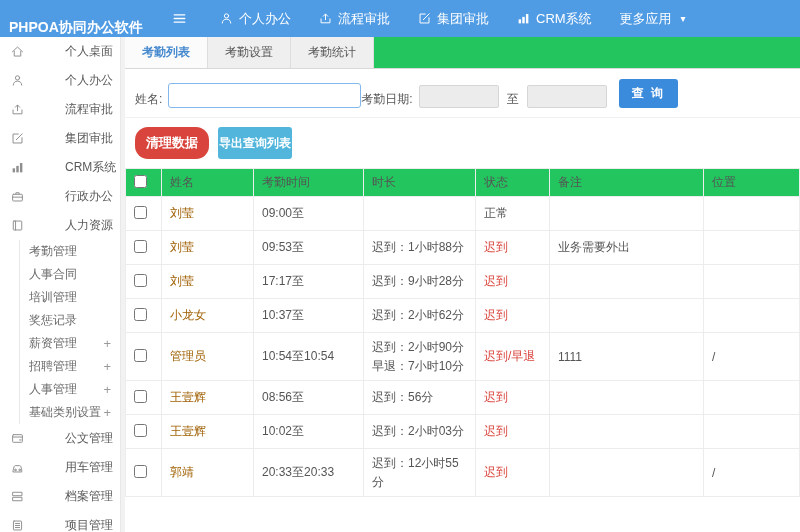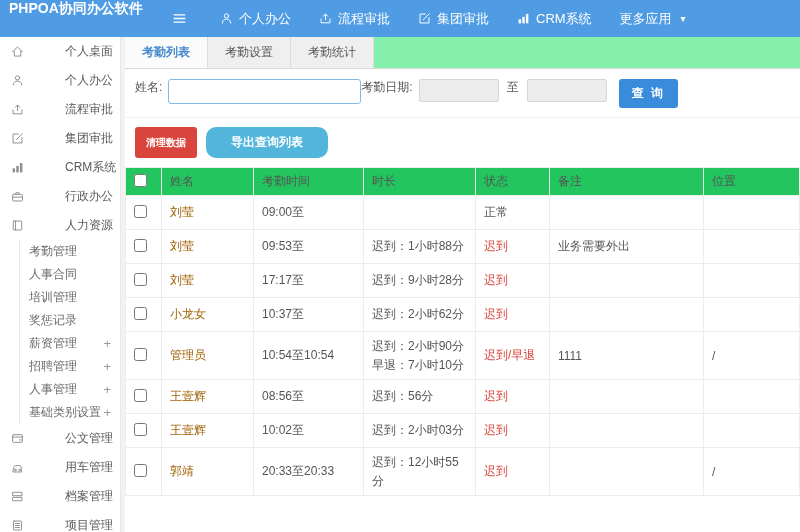--- a/index.html
+++ b/index.html
@@ -3,21 +3,21 @@
 <meta charset="utf-8">
 <style>
   * { box-sizing: border-box; margin: 0; padding: 0; }
   html, body { width: 800px; height: 532px; overflow: hidden; }
   body {
     font-family: "Liberation Sans", "DejaVu Sans", sans-serif;
     font-size: 12px; color: #555; background: #fff; position: relative;
   }
   
   .navbar { position: absolute; top:0; left:0; width:800px; height:37px;
-    background:#4f9be4; color:#fff; display:flex; align-items:flex-start; z-index:10; }
+    background:#4f9be4; color:#fff; display:flex; align-items:flex-end; z-index:10; }
   .logo { width:150px; padding-left:9px; font-size:14px; font-weight:bold; white-space:nowrap; }
   .menu-toggle { width:34px; height:100%; display:flex; align-items:center; justify-content:center;
     margin:0 10px 0 12px; cursor:pointer; }
   .nav-items { display:flex; height:100%; }
   .nav-item { display:flex; align-items:center; gap:6px; padding:0 14px; height:100%;
     font-size:13px; cursor:pointer; white-space:nowrap; }
   .nav-item .caret { font-size:10px; margin-left:3px; }
   .icon { display:inline-flex; align-items:center; }
   
   .sidebar { position:absolute; top:37px; left:0; width:120px; bottom:0; background:#fff; overflow:hidden; }
@@ -26,39 +26,39 @@
   .side-item { display:flex; align-items:center; height:29px; padding:0 9px 0 11px;
     color:#5a5a5a; cursor:pointer;gap:36px; }
   .side-item .icon { width:16px; color:#8f8f8f; }
   .side-item .lbl { flex:1; margin-left:5px; font-size:12px; white-space:nowrap; }
   .exp { color:#999; font-size:13px; }
   .submenu { margin-left:19px; border-left:1px solid #e8e8e8; }
   .sub-item { display:flex; align-items:center; height:23px; padding:0 9px; color:#6a6a6a; cursor:pointer; }
   .sub-item .lbl { flex:1; font-size:12px; white-space:nowrap; }
   
   .content { position:absolute; top:37px; left:125px; right:0; bottom:0; background:#fff; }
-  .tabbar { display:flex; background:#86efac; border-bottom:1px solid #d9d9d9; }
+  .tabbar { display:flex; background:#22c55e; border-bottom:1px solid #d9d9d9; }
   .tab { padding:7px 17px; font-size:12px; color:#555; border-right:1px solid #ddd;
     background:#efefef; cursor:pointer; }
   .tab.active { background:#fbfbfb; color:#4689ce; font-weight:bold; }
-  .filter-row { display:flex; align-items:flex-start; padding:10px 10px 9px 10px; border-bottom:1px solid #f1f1f1; }
+  .filter-row { display:flex; align-items:flex-end; padding:10px 10px 9px 10px; border-bottom:1px solid #f1f1f1; }
   .filter-row label { color:#555; margin-right:6px; white-space:nowrap; }
   .name-input { width:193px; height:25px; border:1px solid #82b9ec; border-radius:3px;
     outline:none; padding:0 6px; font-size:12px; }
   .date-lbl { }
   .date-input { width:80px; height:23px; border:1px solid #d6d6d6; background:#ececec;
     border-radius:2px; outline:none; padding:0 5px; font-size:12px; }
   .to-lbl { margin:0 8px; color:#555; }
   .btn-search { background:#3b8bdd; color:#fff; border:none; border-radius:3px;
     padding:6px 13px; font-size:12px; font-weight:bold; margin-left:12px; letter-spacing:2px; cursor:pointer; }
   .actions-row { display:flex; gap:9px; padding:9px 0 9px 10px; }
-  .btn-danger { background:#d9453c; color:#fff; border:none; border-radius:3px;
-    padding:7px 11px; font-size:10px; font-weight:bold; cursor:pointer; }
-  .btn-info { background:#52b6dc; color:#fff; border:none; border-radius:10px;
-    padding:7px 25px; font-size:12px; font-weight:bold; cursor:pointer; }
+  .btn-danger { background:#d9453c; color:#fff; border:none; border-radius:13px;
+    padding:7px 11px; font-size:13px; font-weight:bold; cursor:pointer; }
+  .btn-info { background:#52b6dc; color:#fff; border:none; border-radius:3px;
+    padding:7px 1px; font-size:12px; font-weight:bold; cursor:pointer; }
   
   table { width:100%; border-collapse:collapse; table-layout:fixed; }
   th, td { border:1px solid #ececec; padding:5px 8px; text-align:left; vertical-align:middle;
     font-weight:normal; font-size:12px; color:#555; word-break:break-all; }
   thead th { background:#22c55e; height:27px; }
   tbody td { height:34px; }
   .name-link { color:#a16207; cursor:pointer; }
   .status-late { color:#d9453c; }
   .status-normal { color:#555; }
   .dur-line { line-height:1.55; }

